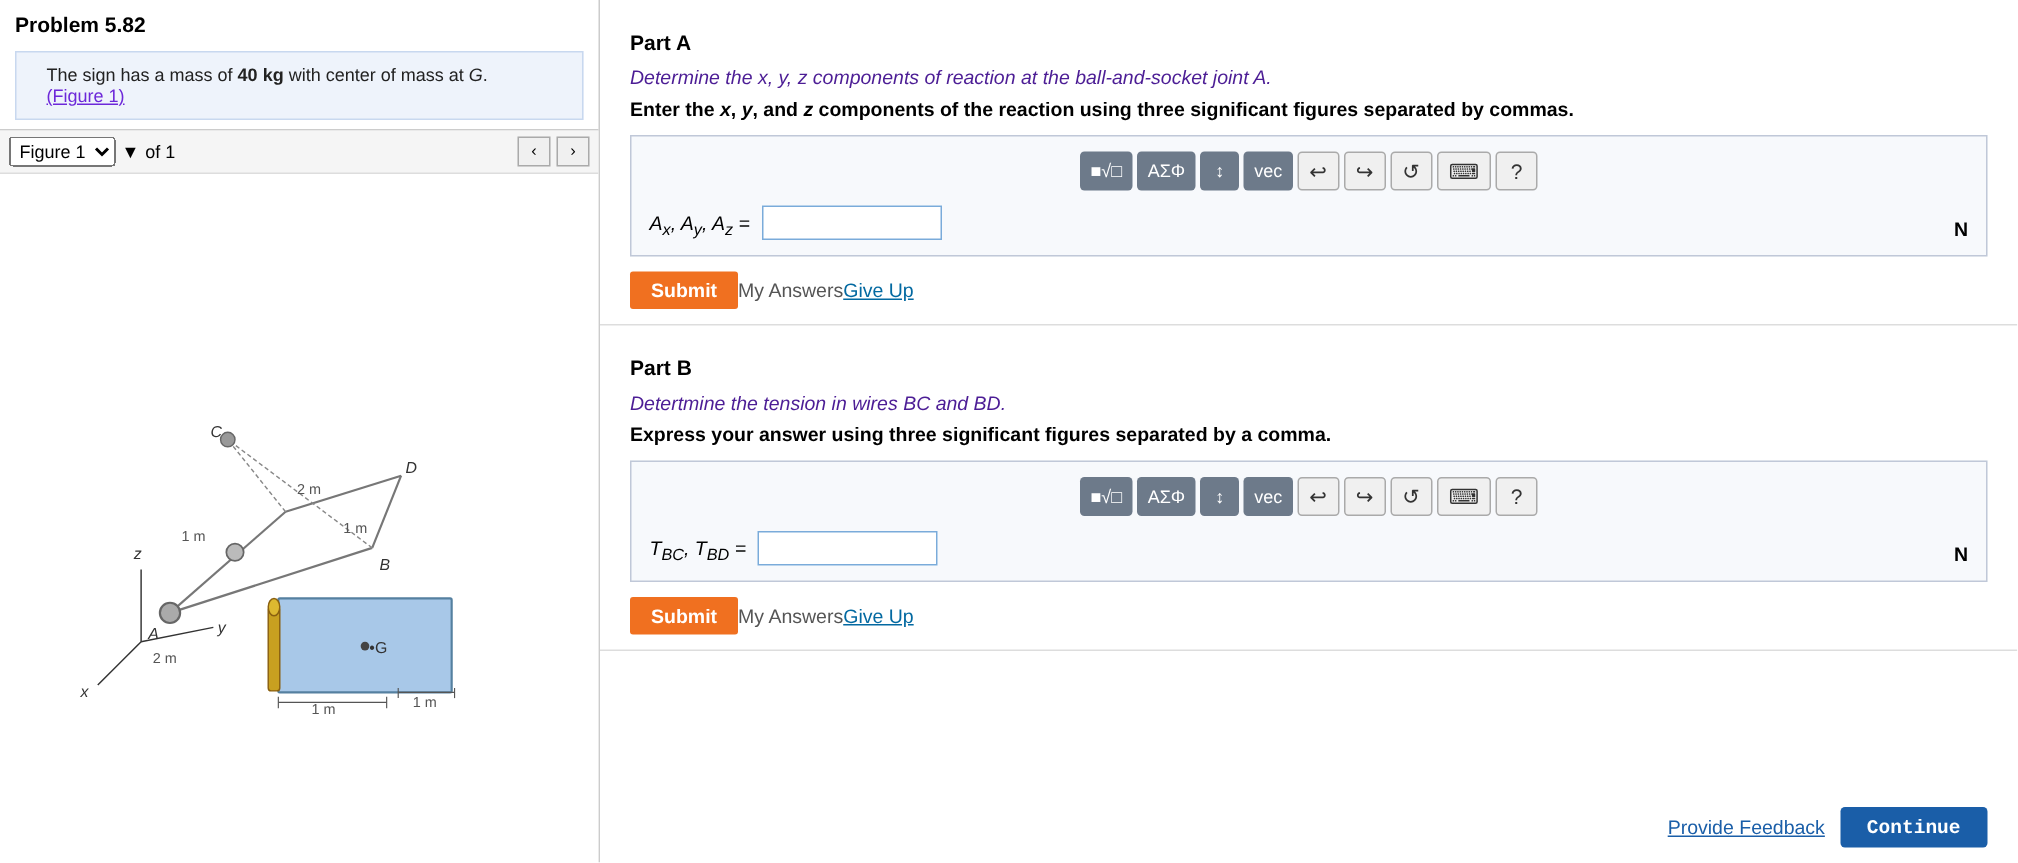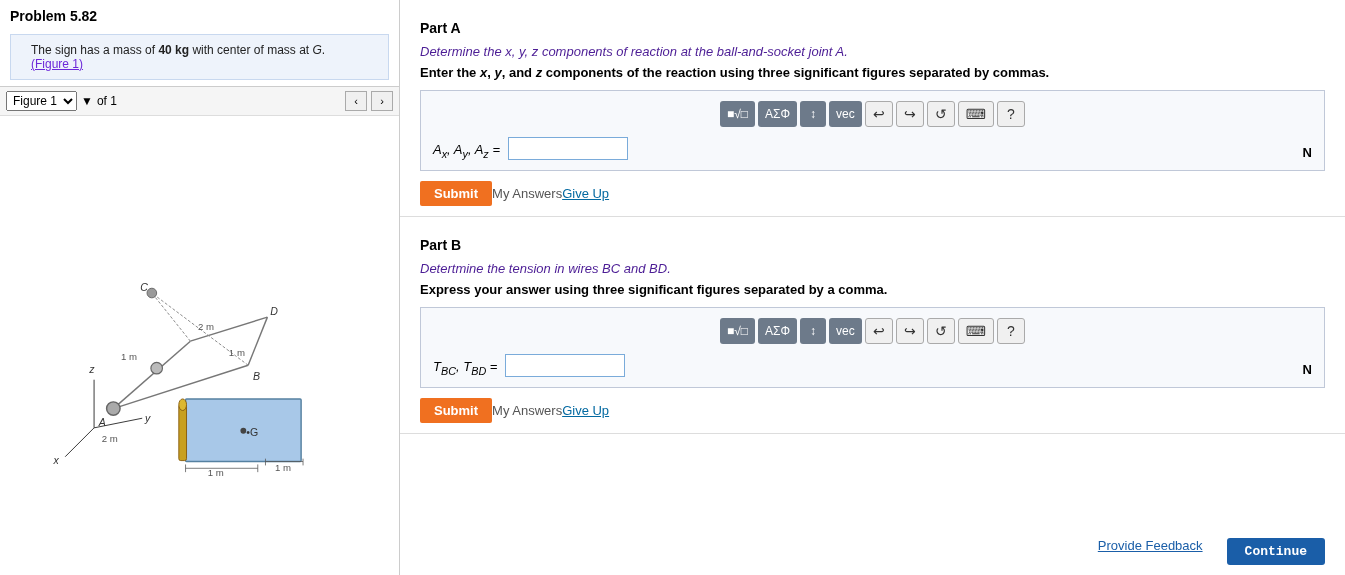--- a/index.html
+++ b/index.html
@@ -187,23 +187,23 @@
       font-size: 13px;
     }
     .give-up-link {
       color: #0369a1;
       font-size: 13px;
       cursor: pointer;
       text-decoration: underline;
     }
     .footer-row {
       display: flex;
-      align-items: flex-start;
+      align-items: center;
       justify-content: flex-end;
-      gap: 24px;
+      gap: 10px;
       padding: 10px 20px;
       margin-top: auto;
     }
     .provide-feedback-link {
       color: #1a5ea8;
       font-size: 13px;
       text-decoration: underline;
       cursor: pointer;
     }
     .continue-btn {

